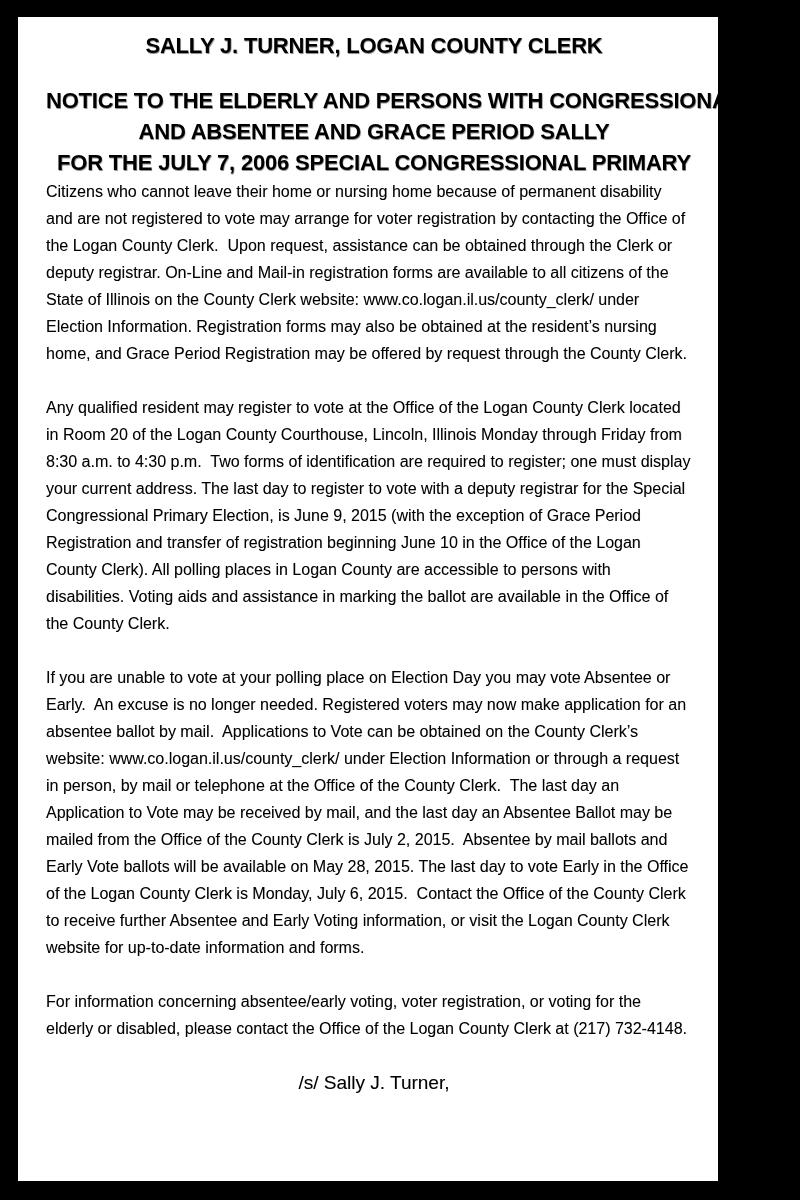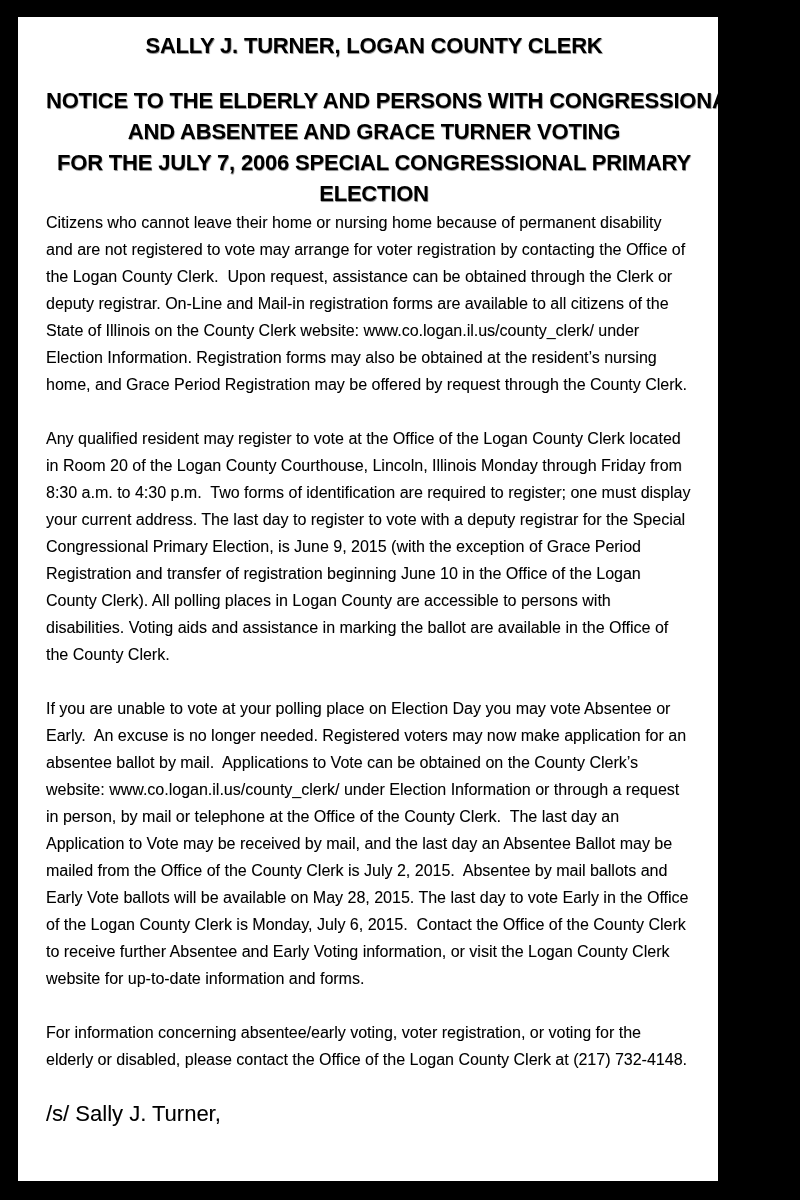--- a/index.html
+++ b/index.html
@@ -51,38 +51,37 @@
   }
   .body-text p {
     margin: 0 0 27px 0;
     font-size: 16px;
     line-height: 27px;
     white-space: pre-wrap;
     text-shadow: 0.3px 0.3px 0.4px rgba(0,0,0,0.25);
   }
   .signature {
     margin-top: 0;
-    text-align: left;
-    font-size: 22px;
+    text-align: center;
+    font-size: 19px;
     line-height: 28px;
     text-shadow: 0.3px 0.3px 0.4px rgba(0,0,0,0.25);
   }
 </style>
 </head>
 <body>
 
 <div class="paper">
 
   <h1 class="title">SALLY J. TURNER, LOGAN COUNTY CLERK</h1>
 
   <div class="heading">
     <div class="h-line">NOTICE TO THE ELDERLY AND PERSONS WITH CONGRESSIONAL</div>
-    <div class="h-line">AND ABSENTEE AND GRACE TURNER VOTING</div>
+    <div class="h-line">AND ABSENTEE AND GRACE PERIOD SALLY</div>
     <div class="h-line">FOR THE JULY 7, 2006 SPECIAL CONGRESSIONAL PRIMARY</div>
-    <div class="h-line">ELECTION</div>
   </div>
 
   <div class="body-text">
     <p>Citizens who cannot leave their home or nursing home because of permanent disability
 and are not registered to vote may arrange for voter registration by contacting the Office of
 the Logan County Clerk.  Upon request, assistance can be obtained through the Clerk or
 deputy registrar. On-Line and Mail-in registration forms are available to all citizens of the
 State of Illinois on the County Clerk website: www.co.logan.il.us/county_clerk/ under
 Election Information. Registration forms may also be obtained at the resident’s nursing
 home, and Grace Period Registration may be offered by request through the County Clerk.</p>

